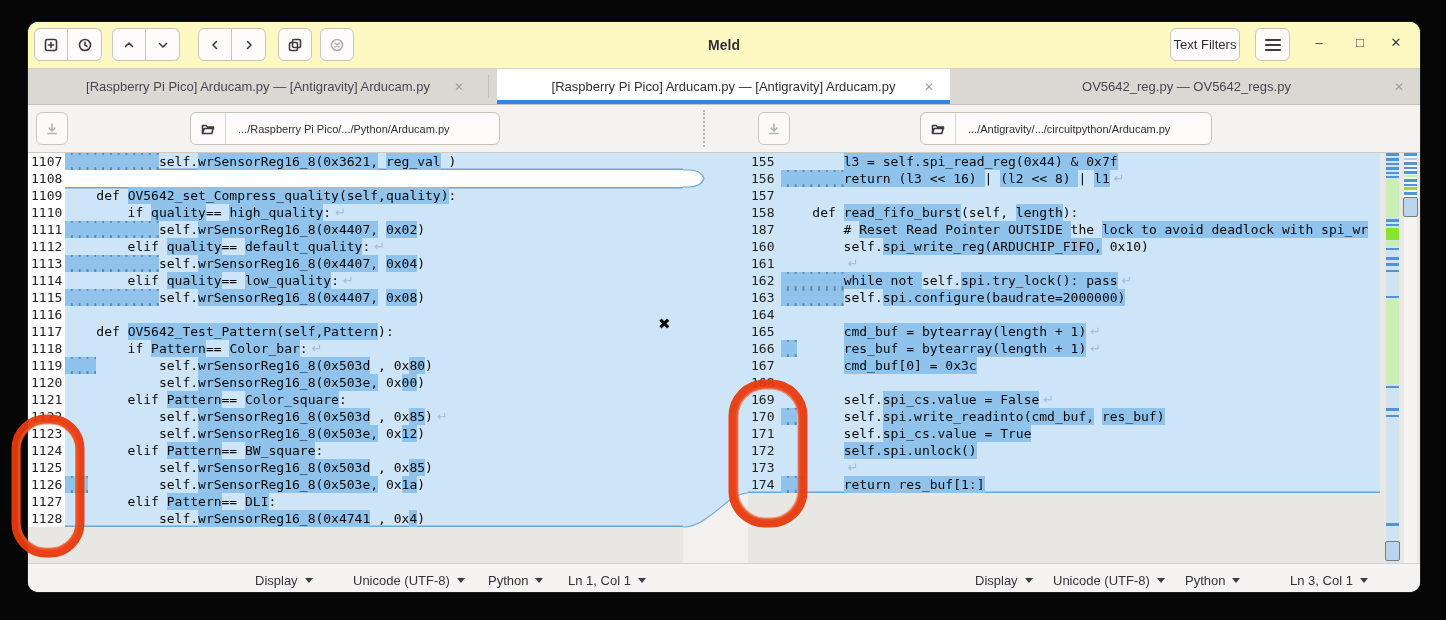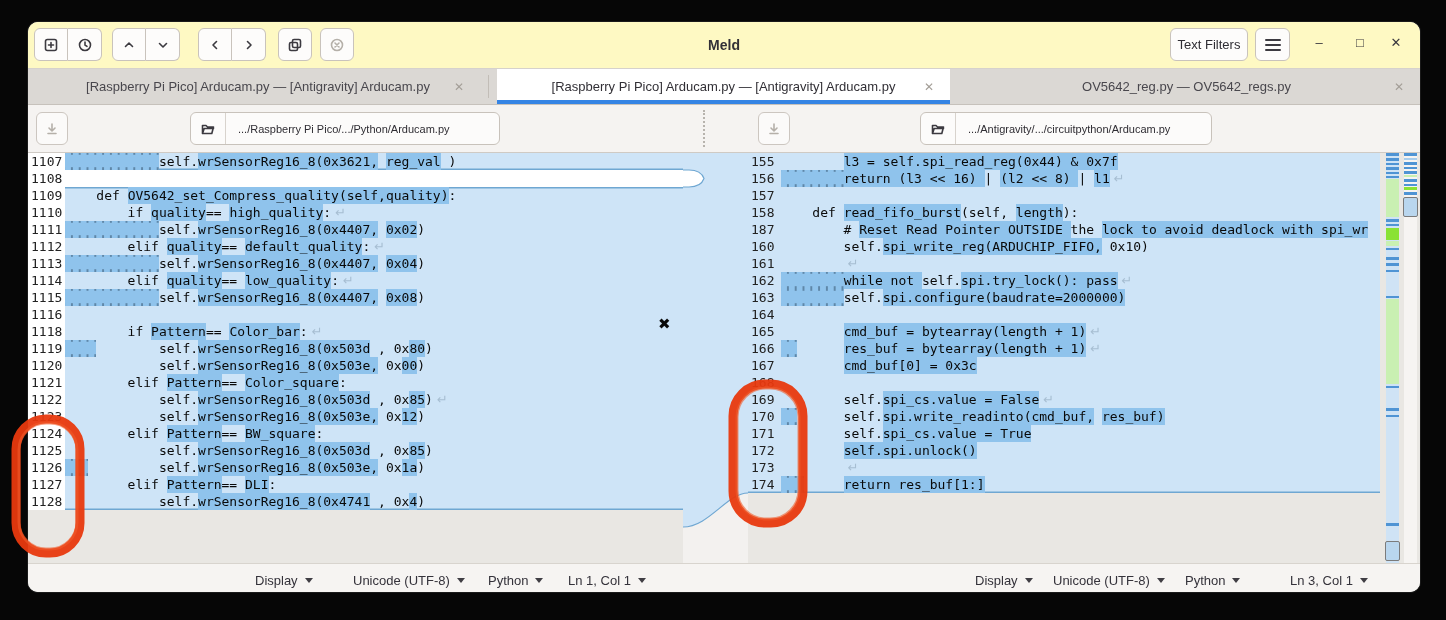--- a/index.html
+++ b/index.html
@@ -14,21 +14,21 @@
   .tbgroup{position:absolute;top:6px;display:flex;}
   .tbgroup .tbbtn{width:34px;height:33px;background:#fdfcfb;border:1px solid #c9c3bc;border-left-width:0;
         display:flex;align-items:center;justify-content:center;box-sizing:border-box;}
   .tbgroup .tbbtn:first-child{border-left-width:1px;border-radius:6px 0 0 6px;}
   .tbgroup .tbbtn:last-child{border-radius:0 6px 6px 0;}
   .tbgroup .tbbtn:only-child{border-radius:6px;}
   .icon{stroke:#3c3a40;stroke-width:1.6;fill:none;stroke-linecap:round;stroke-linejoin:round;}
   .icon.dim{stroke:#b5b0a9;}
   .title{position:absolute;left:0;right:0;top:0;height:46px;display:flex;align-items:center;
          justify-content:center;font-weight:bold;font-size:14px;color:#323036;pointer-events:none;}
-  .textfilters{left:1142px;width:78px;font-size:13px;}
+  .textfilters{left:1142px;width:70px;font-size:13px;}
   .menubtn{left:1227px;width:35px;}
   .menubars{width:16px;height:12px;display:flex;flex-direction:column;justify-content:space-between;}
   .menubars i{display:block;height:2px;background:#3c3a40;border-radius:1px;}
   .winctl{position:absolute;top:13px;font-size:13px;color:#3a383e;width:20px;text-align:center;}
   
   .tabbar{position:relative;height:35px;background:#dbd8d4;border-bottom:1px solid #c6c1bb;}
   .tab{position:absolute;top:0;bottom:0;display:flex;align-items:center;justify-content:center;
        font-size:13px;color:#49474d;}
   .tab .tclose{position:absolute;right:16px;color:#a39e97;font-size:12px;}
   .tab.active{background:#ffffff;color:#323036;}
@@ -194,20 +194,21 @@
           <div class="row chunk bb"><span class="num">1107</span><span class="code"><span class="seg ws">            </span><span class="seg">self.</span><span class="seg hl">wrSensorReg16_8(0x3621,</span><span class="seg"> </span><span class="seg hl">reg_val</span><span class="seg"> )</span></span></div>
           <div class="row"><span class="num">1108</span><span class="code"></span></div>
           <div class="row chunk bt"><span class="num">1109</span><span class="code"><span class="seg">    def </span><span class="seg hl">OV5642_set_Compress_quality(self,quality)</span><span class="seg">:</span></span></div>
           <div class="row chunk"><span class="num">1110</span><span class="code"><span class="seg">        if </span><span class="seg hl">quality</span><span class="seg">== </span><span class="seg hl">high_quality</span><span class="seg">:</span><span class="nl">↵</span></span></div>
           <div class="row chunk"><span class="num">1111</span><span class="code"><span class="seg ws">            </span><span class="seg">self.</span><span class="seg hl">wrSensorReg16_8(0x4407,</span><span class="seg"> </span><span class="seg hl">0x02</span><span class="seg">)</span></span></div>
           <div class="row chunk"><span class="num">1112</span><span class="code"><span class="seg">        elif </span><span class="seg hl">quality</span><span class="seg">== </span><span class="seg hl">default_quality</span><span class="seg">:</span><span class="nl">↵</span></span></div>
           <div class="row chunk"><span class="num">1113</span><span class="code"><span class="seg ws">            </span><span class="seg">self.</span><span class="seg hl">wrSensorReg16_8(0x4407,</span><span class="seg"> </span><span class="seg hl">0x04</span><span class="seg">)</span></span></div>
           <div class="row chunk"><span class="num">1114</span><span class="code"><span class="seg">        elif </span><span class="seg hl">quality</span><span class="seg">== </span><span class="seg hl">low_quality</span><span class="seg">:</span><span class="nl">↵</span></span></div>
           <div class="row chunk"><span class="num">1115</span><span class="code"><span class="seg ws">            </span><span class="seg">self.</span><span class="seg hl">wrSensorReg16_8(0x4407,</span><span class="seg"> </span><span class="seg hl">0x08</span><span class="seg">)</span></span></div>
           <div class="row chunk"><span class="num">1116</span><span class="code"></span></div>
+          <div class="row chunk"><span class="num">1117</span><span class="code"><span class="seg">    def </span><span class="seg hl">OV5642_Test_Pattern(self,Pattern</span><span class="seg">):</span></span></div>
           <div class="row chunk"><span class="num">1118</span><span class="code"><span class="seg">        if </span><span class="seg hl">Pattern</span><span class="seg">== </span><span class="seg hl">Color_bar</span><span class="seg">:</span><span class="nl">↵</span></span></div>
           <div class="row chunk"><span class="num">1119</span><span class="code"><span class="seg ws">    </span><span class="seg">        self.</span><span class="seg hl">wrSensorReg16_8(0x503d</span><span class="seg"> , 0x</span><span class="seg hl">80</span><span class="seg">)</span></span></div>
           <div class="row chunk"><span class="num">1120</span><span class="code"><span class="seg">            self.</span><span class="seg hl">wrSensorReg16_8(0x503e,</span><span class="seg"> 0x</span><span class="seg hl">00</span><span class="seg">)</span></span></div>
           <div class="row chunk"><span class="num">1121</span><span class="code"><span class="seg">        elif </span><span class="seg hl">Pattern</span><span class="seg">== </span><span class="seg hl">Color_square</span><span class="seg">:</span></span></div>
           <div class="row chunk"><span class="num">1122</span><span class="code"><span class="seg">            self.</span><span class="seg hl">wrSensorReg16_8(0x503d</span><span class="seg"> , 0x</span><span class="seg hl">85</span><span class="seg">)</span><span class="nl">↵</span></span></div>
           <div class="row chunk"><span class="num">1123</span><span class="code"><span class="seg">            self.</span><span class="seg hl">wrSensorReg16_8(0x503e,</span><span class="seg"> 0x</span><span class="seg hl">12</span><span class="seg">)</span></span></div>
           <div class="row chunk"><span class="num">1124</span><span class="code"><span class="seg">        elif </span><span class="seg hl">Pattern</span><span class="seg">== </span><span class="seg hl">BW_square</span><span class="seg">:</span></span></div>
           <div class="row chunk"><span class="num">1125</span><span class="code"><span class="seg">            self.</span><span class="seg hl">wrSensorReg16_8(0x503d</span><span class="seg"> , 0x</span><span class="seg hl">85</span><span class="seg">)</span></span></div>
           <div class="row chunk"><span class="num">1126</span><span class="code"><span class="seg ws">   </span><span class="seg">         self.</span><span class="seg hl">wrSensorReg16_8(0x503e,</span><span class="seg"> 0x</span><span class="seg hl">1a</span><span class="seg">)</span></span></div>
           <div class="row chunk"><span class="num">1127</span><span class="code"><span class="seg">        elif </span><span class="seg hl">Pattern</span><span class="seg">== </span><span class="seg hl">DLI</span><span class="seg">:</span></span></div>

